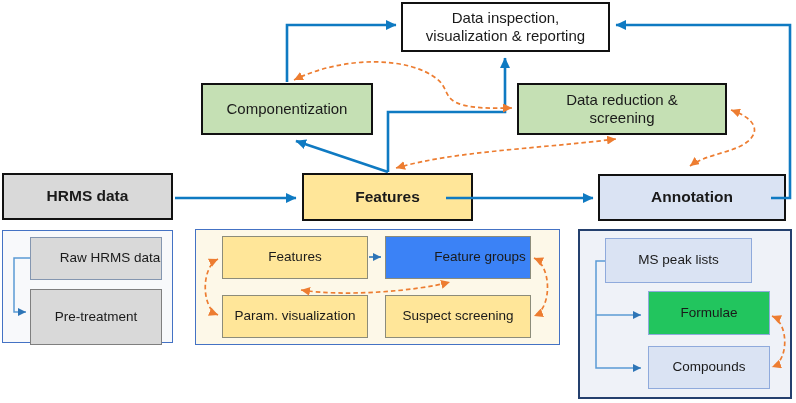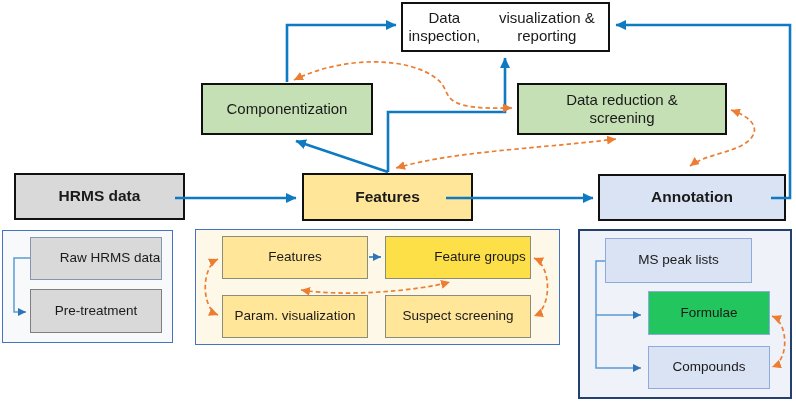--- a/index.html
+++ b/index.html
@@ -5,36 +5,36 @@
   html,body{margin:0;padding:0;background:#ffffff;}
   .canvas{
     position:relative;width:796px;height:403px;background:#ffffff;
     font-family:"Liberation Sans",sans-serif;color:#1a1a1a;overflow:hidden;
   }
   .box{
     position:absolute;display:flex;align-items:center;justify-content:center;
     text-align:center;box-sizing:border-box;line-height:1.22;
   }
   
-  .b-inspect   {left:401px;top:2px;  width:209px;height:50px;background:#ffffff;border:2px solid #111;font-size:15px;flex-direction:row;}
+  .b-inspect   {left:401px;top:2px;  width:209px;height:50px;background:#ffffff;border:2px solid #111;font-size:15px;flex-direction:column;}
   .b-comp      {left:201px;top:83px; width:172px;height:52px;background:#c5e0b4;border:2px solid #111;font-size:15px;font-weight:normal;}
   .b-reduc     {left:517px;top:83px; width:210px;height:52px;background:#c5e0b4;border:2px solid #111;font-size:15px;flex-direction:column;}
-  .b-hrms      {left:2px;  top:173px;width:171px;height:47px;background:#d9d9d9;border:2.5px solid #111;font-size:15.5px;font-weight:bold;margin-left:12px;}
+  .b-hrms      {left:2px;  top:173px;width:171px;height:47px;background:#d9d9d9;border:2.5px solid #111;font-size:15.5px;font-weight:bold;}
   .b-feat      {left:302px;top:173px;width:171px;height:48px;background:#ffe699;border:2.5px solid #111;font-size:15.5px;font-weight:bold;}
   .b-annot     {left:598px;top:174px;width:188px;height:47px;background:#dae3f3;border:2.5px solid #111;font-size:15.5px;font-weight:bold;}
   
   .g-hrms {left:2px;  top:230px;width:171px;height:113px;background:#f8f9fb;border:1.5px solid #4472c4;}
   .g-feat {left:195px;top:229px;width:365px;height:116px;background:#fdf8e8;border:1.5px solid #4472c4;}
   .g-annot{left:578px;top:229px;width:214px;height:170px;background:#eff2f8;border:2px solid #24406e;}
   
   .sub{font-size:13.5px;}
   .s-raw  {left:30px; top:237px;width:132px;height:43px;background:#d9d9d9;border:1px solid #8496b0;padding-left:28px;}
-  .s-pre  {left:30px; top:289px;width:132px;height:44px;background:#d9d9d9;border:1px solid #7f7f7f;align-items:center;}
+  .s-pre  {left:30px; top:289px;width:132px;height:56px;background:#d9d9d9;border:1px solid #7f7f7f;align-items:center;}
   .s-f1   {left:222px;top:236px;width:146px;height:43px;background:#ffe699;border:1px solid #8c8c7a;}
-  .s-f2   {left:385px;top:236px;width:146px;height:43px;background:#fde047;border:1px solid #8c8c7a;padding-left:44px;}
+  .s-f2   {left:385px;top:236px;width:146px;height:43px;background:#3b82f6;border:1px solid #8c8c7a;padding-left:44px;}
   .s-f3   {left:222px;top:295px;width:146px;height:43px;background:#ffe699;border:1px solid #8c8c7a;}
   .s-f4   {left:385px;top:295px;width:146px;height:43px;background:#ffe699;border:1px solid #8c8c7a;}
   .s-msp  {left:605px;top:238px;width:147px;height:45px;background:#dae3f3;border:1px solid #8faadc;}
   .s-form {left:648px;top:291px;width:122px;height:44px;background:#22c55e;border:1px solid #8faadc;}
   .s-comp {left:648px;top:346px;width:122px;height:43px;background:#dae3f3;border:1px solid #8faadc;}
   svg.wires{position:absolute;left:0;top:0;width:796px;height:403px;pointer-events:none;}
 </style>
 </head>
 <body>
 

